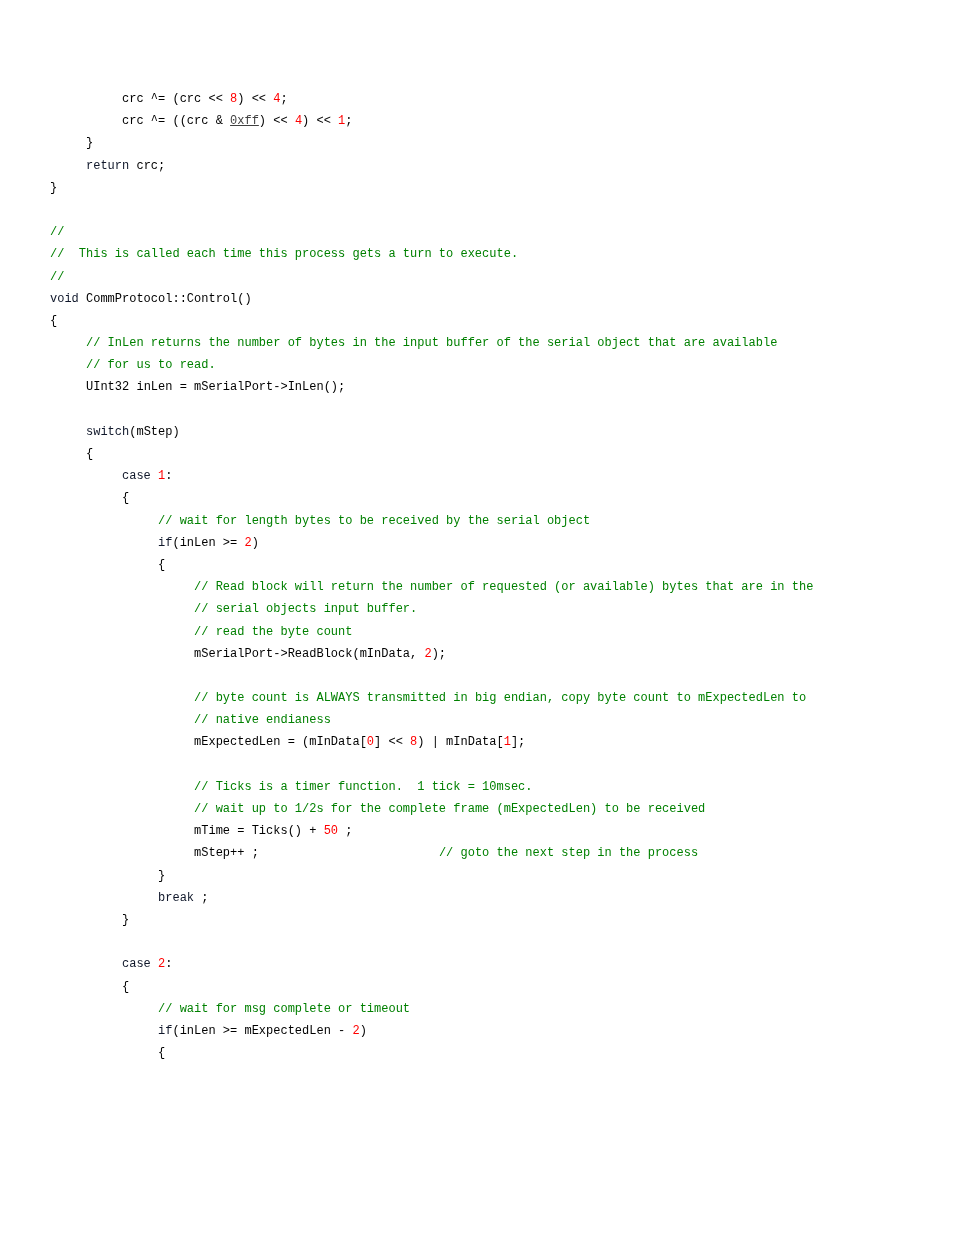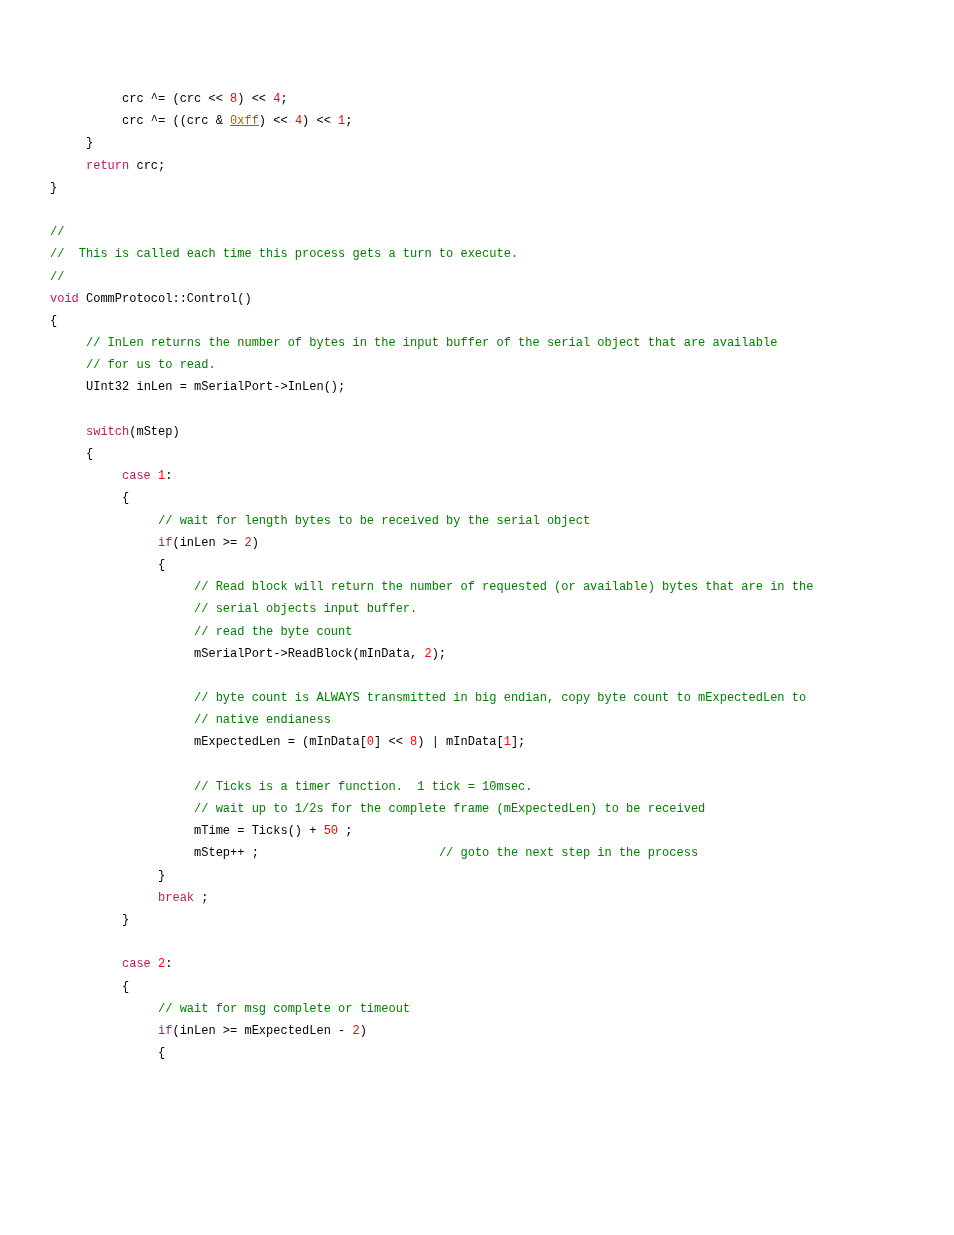--- a/index.html
+++ b/index.html
@@ -9,22 +9,22 @@
     font-family: "Courier New", Courier, monospace;
     font-size: 12px;
     line-height: 1.85;
     color: #000000;
     text-align: justify;
   }
   .code-block {
     white-space: pre-wrap;
     margin-top: 28px;
   }
-  .kw { color: #be185d; }      
+  .kw { color: #0f172a; }      
   .num { color: #ff0000; }     
-  .hex { color: #a16207; text-decoration: underline; }     
+  .hex { color: #404040; text-decoration: underline; }     
   .comment { color: #008000; } 
   .line { display: block; }
 </style>
 </head>
 <body>
 
 <div class="code-block" id="code-container"><span class="line"><span>          crc ^= (crc &lt;&lt; </span><span class="num">8</span><span>) &lt;&lt; </span><span class="num">4</span><span>;</span></span><span class="line"><span>          crc ^= ((crc &amp; </span><span class="hex">0xff</span><span>) &lt;&lt; </span><span class="num">4</span><span>) &lt;&lt; </span><span class="num">1</span><span>;</span></span><span class="line"><span>     }</span></span><span class="line"><span>     </span><span class="kw">return</span><span> crc;</span></span><span class="line"><span>}</span></span><span class="line">&nbsp;</span><span class="line"><span class="comment">//</span></span><span class="line"><span class="comment">//  This is called each time this process gets a turn to execute.</span></span><span class="line"><span class="comment">//</span></span><span class="line"><span class="kw">void</span><span> CommProtocol::Control()</span></span><span class="line"><span>{</span></span><span class="line"><span>     </span><span class="comment">// InLen returns the number of bytes in the input buffer of the serial object that are available</span></span><span class="line"><span>     </span><span class="comment">// for us to read.</span></span><span class="line"><span>     UInt32 inLen = mSerialPort-&gt;InLen();</span></span><span class="line">&nbsp;</span><span class="line"><span>     </span><span class="kw">switch</span><span>(mStep)</span></span><span class="line"><span>     {</span></span><span class="line"><span>          </span><span class="kw">case</span><span> </span><span class="num">1</span><span>:</span></span><span class="line"><span>          {</span></span><span class="line"><span>               </span><span class="comment">// wait for length bytes to be received by the serial object</span></span><span class="line"><span>               </span><span class="kw">if</span><span>(inLen &gt;= </span><span class="num">2</span><span>)</span></span><span class="line"><span>               {</span></span><span class="line"><span>                    </span><span class="comment">// Read block will return the number of requested (or available) bytes that are in the</span></span><span class="line"><span>                    </span><span class="comment">// serial objects input buffer.</span></span><span class="line"><span>                    </span><span class="comment">// read the byte count</span></span><span class="line"><span>                    mSerialPort-&gt;ReadBlock(mInData, </span><span class="num">2</span><span>);</span></span><span class="line">&nbsp;</span><span class="line"><span>                    </span><span class="comment">// byte count is ALWAYS transmitted in big endian, copy byte count to mExpectedLen to</span></span><span class="line"><span>                    </span><span class="comment">// native endianess</span></span><span class="line"><span>                    mExpectedLen = (mInData[</span><span class="num">0</span><span>] &lt;&lt; </span><span class="num">8</span><span>) | mInData[</span><span class="num">1</span><span>];</span></span><span class="line">&nbsp;</span><span class="line"><span>                    </span><span class="comment">// Ticks is a timer function.  1 tick = 10msec.</span></span><span class="line"><span>                    </span><span class="comment">// wait up to 1/2s for the complete frame (mExpectedLen) to be received</span></span><span class="line"><span>                    mTime = Ticks() + </span><span class="num">50</span><span> ;</span></span><span class="line"><span>                    mStep++ ;                         </span><span class="comment">// goto the next step in the process</span></span><span class="line"><span>               }</span></span><span class="line"><span>               </span><span class="kw">break</span><span> ;</span></span><span class="line"><span>          }</span></span><span class="line">&nbsp;</span><span class="line"><span>          </span><span class="kw">case</span><span> </span><span class="num">2</span><span>:</span></span><span class="line"><span>          {</span></span><span class="line"><span>               </span><span class="comment">// wait for msg complete or timeout</span></span><span class="line"><span>               </span><span class="kw">if</span><span>(inLen &gt;= mExpectedLen - </span><span class="num">2</span><span>)</span></span><span class="line"><span>               {</span></span></div>
 
 </body></html>

